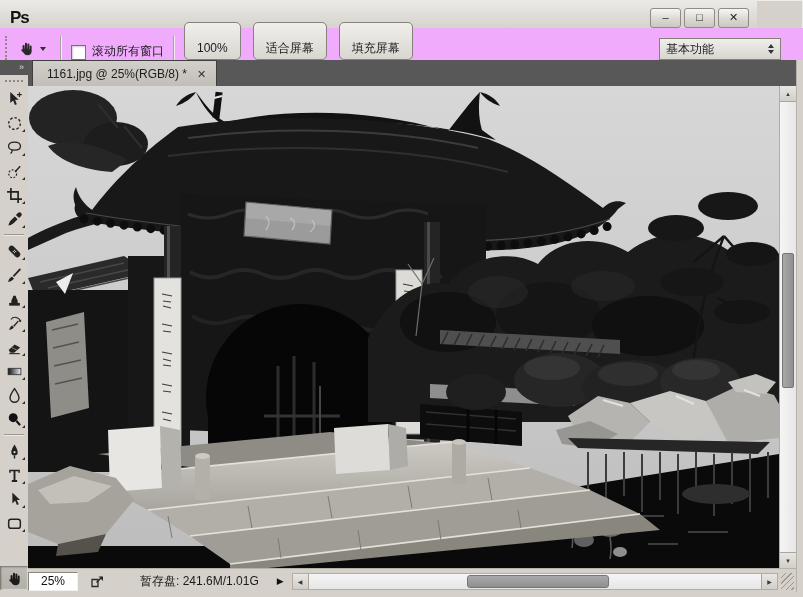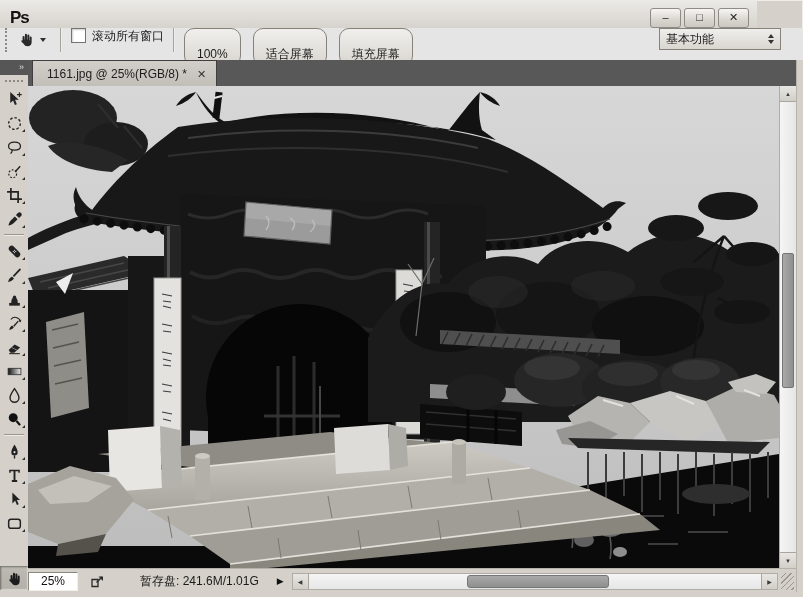--- a/index.html
+++ b/index.html
@@ -9,31 +9,31 @@
   .titlebar{position:absolute;left:0;top:0;width:757px;height:28px;
     background:linear-gradient(#eceae7,#d6d3cd);border-bottom:1px solid #9a978f;
     display:flex;align-items:flex-end;}
   .ps-logo{font-weight:bold;font-size:17px;color:#111;margin-left:10px;letter-spacing:-1px;}
   .menu{display:flex;margin-left:16px;gap:9px;}
   .menu-item{font-size:12px;color:#1a1a1a;padding:3px 5px;cursor:default;white-space:nowrap;}
   .win-controls{margin-left:auto;margin-right:8px;display:flex;gap:3px;}
   .win-btn{width:29px;height:18px;background:linear-gradient(#f7f6f4,#d9d6d0 60%,#cbc8c2);
     border:1px solid #8e8b86;border-radius:3px;font-size:11px;line-height:16px;text-align:center;color:#222;}
   
-  .optionsbar{position:absolute;left:0;top:28px;width:803px;height:32px;background:#e5e5e5;
-    border-bottom:4px solid #701a75;display:flex;align-items:flex-start;}
+  .optionsbar{position:absolute;left:0;top:28px;width:803px;height:32px;background:#f0abfc;
+    border-bottom:4px solid #701a75;display:flex;align-items:flex-end;}
   .grip-v{width:5px;height:24px;margin:0 6px 0 3px;
     background:repeating-linear-gradient(#8d8a82 0 1px,transparent 1px 3px);width:2px;border-right:2px dotted #8d8a82;background:none;}
   .tool-preview{display:flex;align-items:center;gap:3px;padding:2px 4px;border:1px solid transparent;}
   .drop-arrow{width:0;height:0;border-left:3.5px solid transparent;border-right:3.5px solid transparent;border-top:4px solid #2e2e2e;margin-left:2px;}
   .sep-v{width:1px;height:24px;background:#a6a39b;border-right:1px solid #efede9;margin:0 9px;}
   .checkbox{width:13px;height:13px;background:#fff;border:1px solid #76736c;box-shadow:inset 1px 1px 2px rgba(0,0,0,.2);margin-right:6px;}
   .opt-label{font-size:12px;color:#1a1a1a;}
   .opt-btn{font-size:12px;color:#1a1a1a;background:linear-gradient(#f0efec,#d9d6d0);
-    border:1px solid #85827a;border-radius:10px;padding:18px 12px;margin-right:12px;height:20px;line-height:15px;}
+    border:1px solid #85827a;border-radius:5px;padding:18px 12px;margin-right:12px;height:20px;line-height:15px;}
   .workspace{margin-left:auto;margin-right:22px;display:flex;align-items:center;
     background:linear-gradient(#efeeeb,#d9d6d0);border:1px solid #85827a;border-radius:0;
     height:20px;padding:0 6px;min-width:108px;}
   .workspace .ws-label{font-size:12px;color:#1a1a1a;flex:1;}
   .ws-arrows{display:flex;flex-direction:column;gap:2px;margin-left:8px;}
   .ws-arrows i{display:block;width:0;height:0;border-left:3px solid transparent;border-right:3px solid transparent;}
   .ws-up{border-bottom:4px solid #333;}
   .ws-down{border-top:4px solid #333;}
   
   .toolspanel{position:absolute;left:0;top:60px;width:28px;height:532px;background:#d5d1ca;

